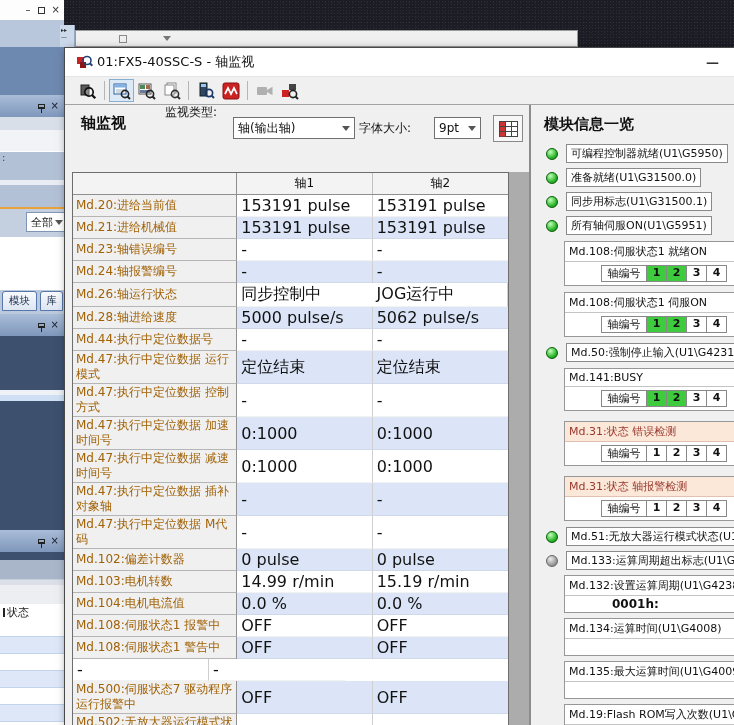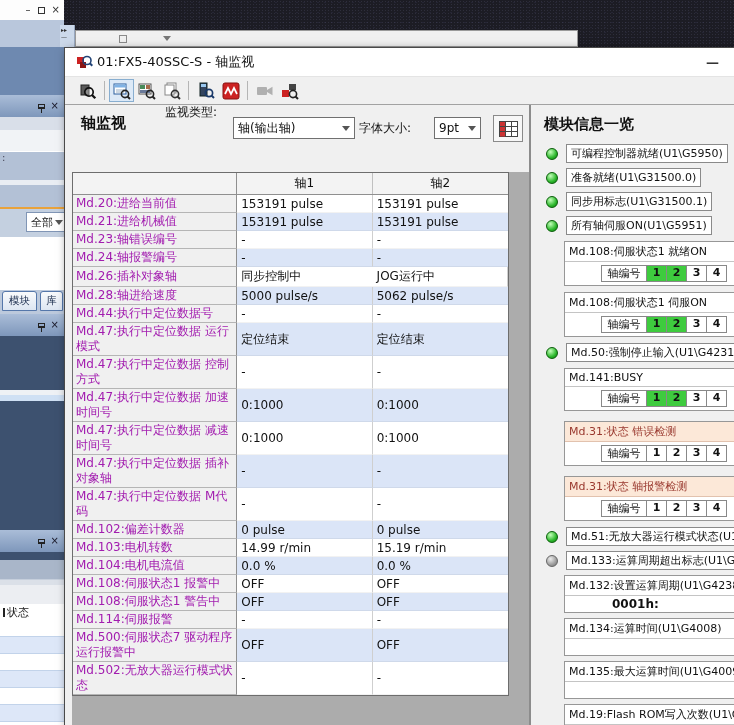--- a/index.html
+++ b/index.html
@@ -88,22 +88,22 @@
   .table-area{position:absolute;left:7px;top:124px;width:457px;height:554px;background:#acacac;overflow:hidden}
   .mtable{position:absolute;left:0;top:0;width:437px;border:1px solid #6d6d6d;background:#fff}
   .t-head{display:flex;background:#f3f3f3;border-bottom:1px solid #8f8f8f}
   .t-head>div{font-size:12px;text-align:center;padding:2px 0;color:#111}
   .th-label{width:165px;border-right:1px solid #8f8f8f}
   .th-ax{width:136px;border-right:1px solid #c0c0c0}
   .th-last{border-right:none}
   .t-row{display:flex;background:#fff}
   .t-row.alt .t-val{background:#dbe5f7}
   .t-label{width:165px;background:#f0f0f0;border-right:1px solid #8f8f8f;border-bottom:1px solid #b5b5b5;
-    font-size:12px;line-height:15px;padding:1px 3px;display:flex;align-items:center;min-height:18px;color:#a21caf}
-  .t-val{width:136px;font-size:12px;padding:1px 4px;display:flex;align-items:center;
+    font-size:12px;line-height:15px;padding:1px 3px;display:flex;align-items:center;min-height:18px;color:#a16207}
+  .t-val{width:136px;font-size:16px;padding:1px 4px;display:flex;align-items:center;
     border-right:1px solid #cfcfcf;border-bottom:1px solid rgba(0,0,0,.05);color:#111}
   .t-val-last{border-right:none}
   
   .mod-panel{position:absolute;left:464px;top:57px;width:210px;height:622px;background:#f0f0f0;
     border-left:2px solid #8c8c8c}
   .mod-title{margin:10px 0 10px 13px;font-size:15px;font-weight:bold;color:#111}
   .mi-led-row{display:flex;align-items:center;gap:8px;margin:5px 0;padding-left:15px}
   .led{width:12px;height:12px;border-radius:50%;flex:none}
   .led.green{background:radial-gradient(circle at 35% 30%,#c4ffba,#2db82d 60%,#0e7c0e);border:1px solid #0a5f0a}
   .led.gray{background:radial-gradient(circle at 35% 30%,#ececec,#9d9d9d 60%,#6f6f6f);border:1px solid #666}
@@ -310,21 +310,21 @@
               <div class="t-label">Md.23:轴错误编号</div>
               <div class="t-val">-</div>
               <div class="t-val t-val-last">-</div>
             </div>
             <div class="t-row alt">
               <div class="t-label">Md.24:轴报警编号</div>
               <div class="t-val">-</div>
               <div class="t-val t-val-last">-</div>
             </div>
             <div class="t-row">
-              <div class="t-label">Md.26:插补对象轴</div>
+              <div class="t-label">Md.26:轴运行状态</div>
               <div class="t-val t-val-last">同步控制中</div>
               <div class="t-val">JOG运行中</div>
             </div>
             <div class="t-row alt">
               <div class="t-label">Md.28:轴进给速度</div>
               <div class="t-val">5000 pulse/s</div>
               <div class="t-val t-val-last">5062 pulse/s</div>
             </div>
             <div class="t-row">
               <div class="t-label">Md.44:执行中定位数据号</div>
@@ -380,21 +380,20 @@
               <div class="t-label">Md.108:伺服状态1 报警中</div>
               <div class="t-val">OFF</div>
               <div class="t-val t-val-last">OFF</div>
             </div>
             <div class="t-row alt">
               <div class="t-label">Md.108:伺服状态1 警告中</div>
               <div class="t-val">OFF</div>
               <div class="t-val t-val-last">OFF</div>
             </div>
             <div class="t-row">
-              <div class="t-label">Md.114:伺服报警</div>
               <div class="t-val">-</div>
               <div class="t-val t-val-last">-</div>
             </div>
             <div class="t-row alt">
               <div class="t-label">Md.500:伺服状态7 驱动程序运行报警中</div>
               <div class="t-val">OFF</div>
               <div class="t-val t-val-last">OFF</div>
             </div>
             <div class="t-row">
               <div class="t-label">Md.502:无放大器运行模式状态</div>

